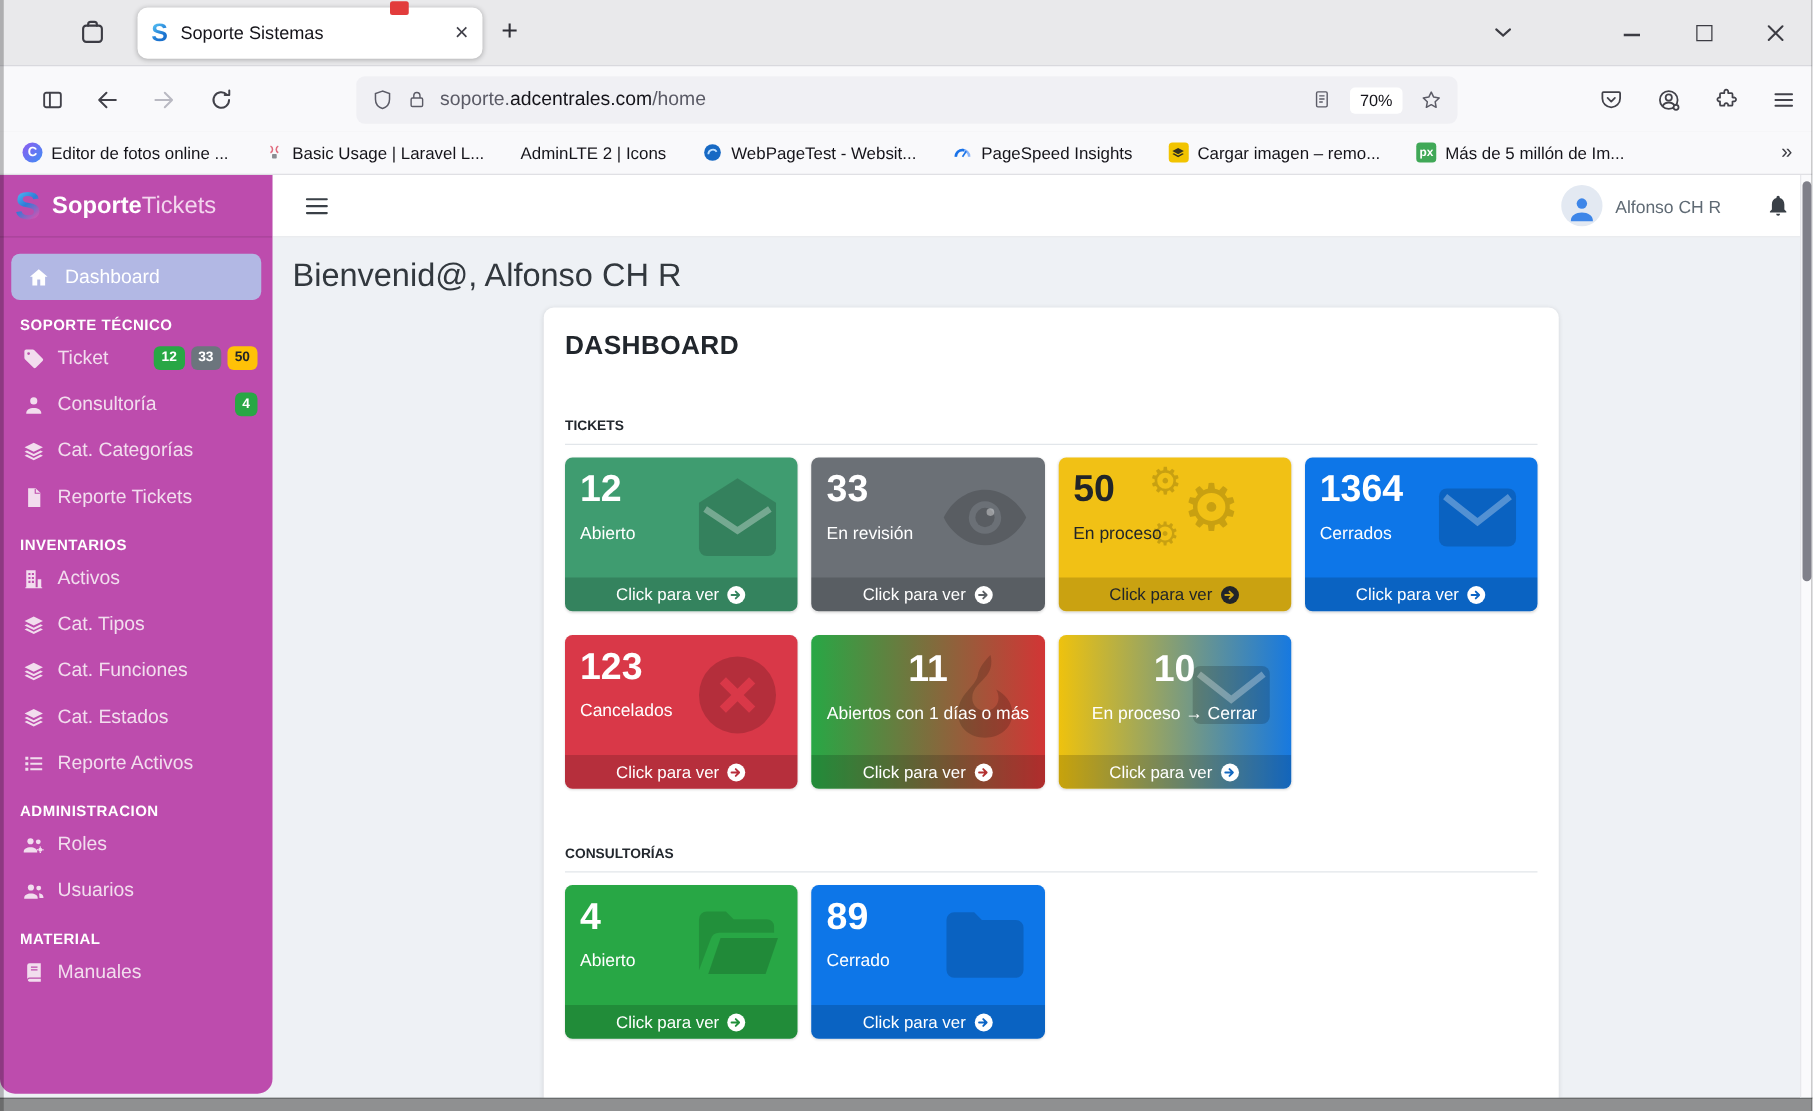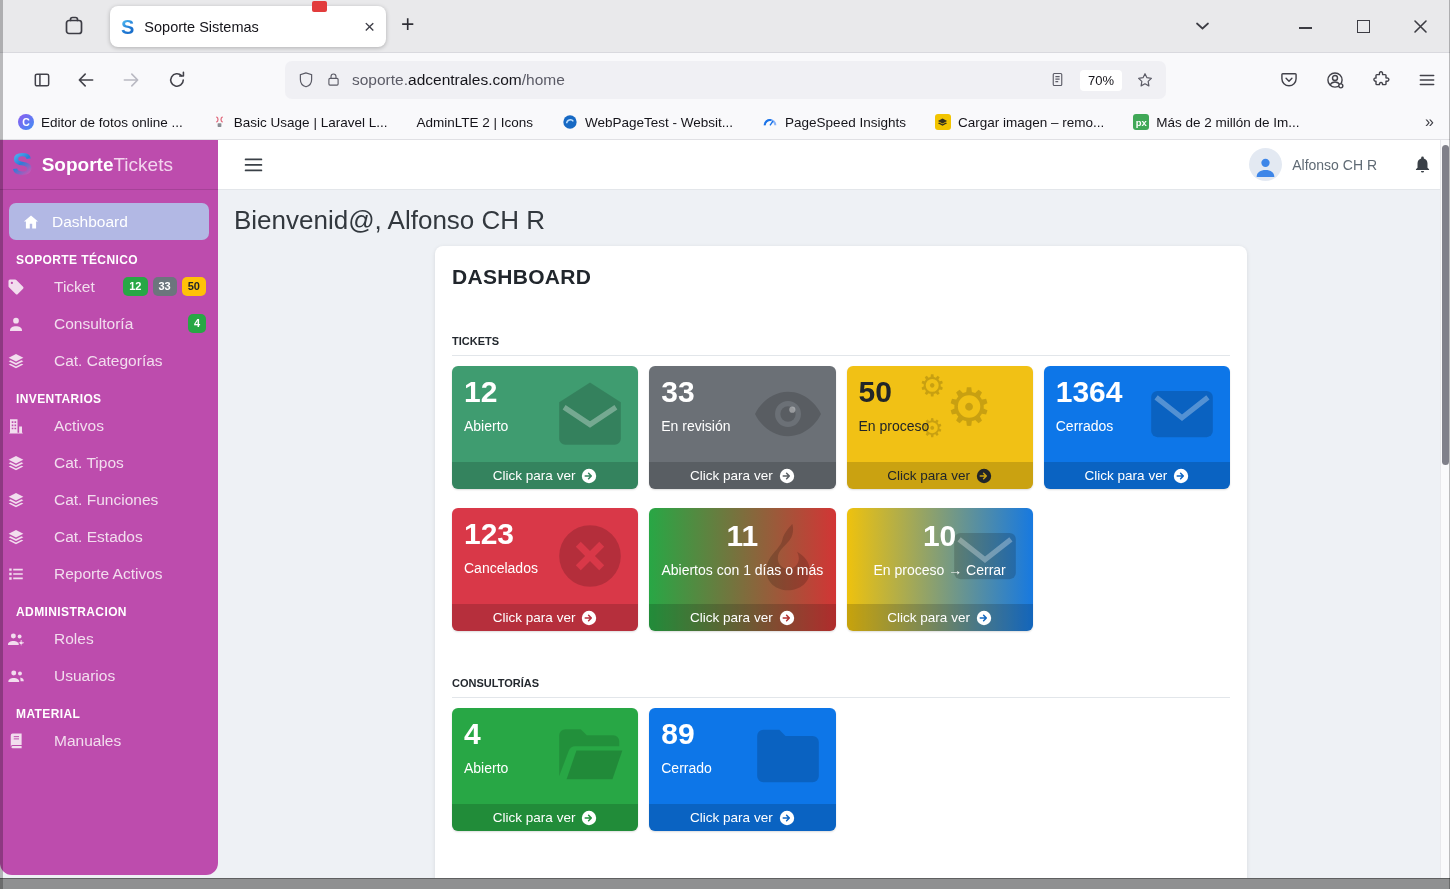--- a/index.html
+++ b/index.html
@@ -58,21 +58,21 @@
   .brand{height:50px;display:flex;align-items:center;gap:9px;padding:0 12px;border-bottom:1px solid rgba(0,0,0,.12);flex-shrink:0;}
   .logo-s{font-weight:800;font-size:31px;line-height:1;background:linear-gradient(140deg,#4db3f0 15%,#2d7dd8 45%,#e14fae 85%);
           -webkit-background-clip:text;background-clip:text;color:transparent;}
   .brand-txt{font-size:19px;color:#fff;}
   .brand-txt b{font-weight:700;}
   .brand-txt i{font-style:normal;font-weight:300;color:#f3d6ee;}
   .snav{padding:5px 0;display:flex;flex-direction:column;overflow:hidden;}
   .sitem-active{margin:8px 9px 0;background:#b2b8e4;border-radius:7px;height:37px;display:flex;align-items:center;
                 gap:11px;padding:0 12px;color:#fff;font-size:15.5px;}
   .ssec{margin:13px 16px 1px;font-size:12px;font-weight:600;color:#ffffff;letter-spacing:.4px;}
-  .sitem{height:37px;display:flex;align-items:center;gap:28px;padding:0 12px 0 6px;color:#f2ddee;font-size:15.5px;cursor:default;}
+  .sitem{height:37px;display:flex;align-items:center;gap:9px;padding:0 12px 0 17px;color:#f2ddee;font-size:15.5px;cursor:default;}
   .sico{width:20px;height:19px;flex-shrink:0;display:flex;align-items:center;justify-content:center;}
   .sico svg{width:18px;height:18px;}
   .badges{margin-left:auto;display:flex;gap:5px;}
   .badge{font-size:11px;font-weight:700;padding:2px 6px;border-radius:5px;line-height:1.3;}
 
   .main{flex:1;display:flex;flex-direction:column;min-width:0;}
   .topbar{height:50px;background:#fff;border-bottom:1px solid #e3e6ea;display:flex;align-items:center;
           padding:0 18px 0 26px;flex-shrink:0;}
   .burger{width:19px;height:16px;color:#3a4047;}
   .top-right{margin-left:auto;display:flex;align-items:center;gap:10px;}
@@ -268,21 +268,21 @@
       <span class="bm-ico yel">
         <svg width="11" height="11" viewBox="0 0 24 24" fill="#33301f">
           <path d="M12 3 2 8.5 12 14l10-5.5z"></path>
           <path d="m4.6 12-2.6 1.5L12 19l10-5.5L19.4 12 12 16z"></path>
         </svg>
       </span>
       <span>Cargar imagen – remo...</span>
     </span>
     <span class="bm">
       <span class="bm-ico px">px</span>
-      <span>Más de 2 millón de Im...</span>
+      <span>Más de 5 millón de Im...</span>
     </span>
     <span class="bm-over">»</span>
 </div>
 
 <div class="viewport">
 
   <aside class="sidebar">
     <div class="brand">
       <span class="logo-s">S</span>
       <span class="brand-txt"><b>Soporte</b><i>Tickets</i></span>
@@ -324,20 +324,29 @@
         </div>
         <div class="sitem">
           <span class="sico">
             <svg viewBox="0 0 24 24" fill="currentColor">
               <path d="M12 2.8 2.2 7.7 12 12.6l9.8-4.9z"></path>
               <path d="m4.7 11.1-2.5 1.3 9.8 4.9 9.8-4.9-2.5-1.3L12 14.8z"></path>
               <path d="m4.7 15.5-2.5 1.3 9.8 4.9 9.8-4.9-2.5-1.3L12 19.2z"></path>
             </svg>
           </span>
           <span>Cat. Categorías</span>
+        </div>
+        <div class="sitem">
+          <span class="sico">
+            <svg viewBox="0 0 24 24" fill="currentColor">
+              <path d="M6 2h8l5 5v15H6z"></path>
+              <path d="M13.6 2.6V7.5h4.9" fill="none" stroke="#bd4cad" stroke-width="1.2"></path>
+            </svg>
+          </span>
+          <span>Reporte Tickets</span>
         </div>
         <div class="ssec">INVENTARIOS</div>
         <div class="sitem">
           <span class="sico">
             <svg viewBox="0 0 24 24" fill="currentColor">
               <path fill-rule="evenodd" d="M4 21V3h10v18h2.2v-8.5H20V21h1v1H3v-1zM6.3 5.8h2.2V8H6.3zm3.7 0h2.2V8H10zM6.3 10h2.2v2.2H6.3zm3.7 0h2.2v2.2H10zm-3.7 4.2h2.2v2.2H6.3zm3.7 0h2.2v2.2H10z"></path>
             </svg>
           </span>
           <span>Activos</span>
         </div>

